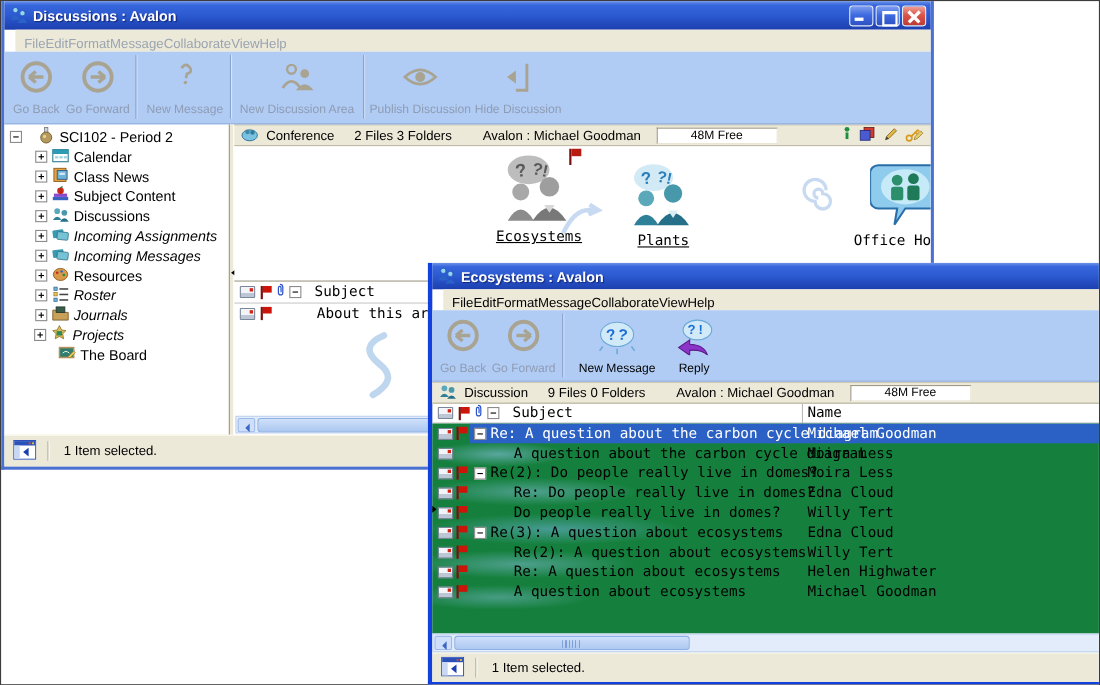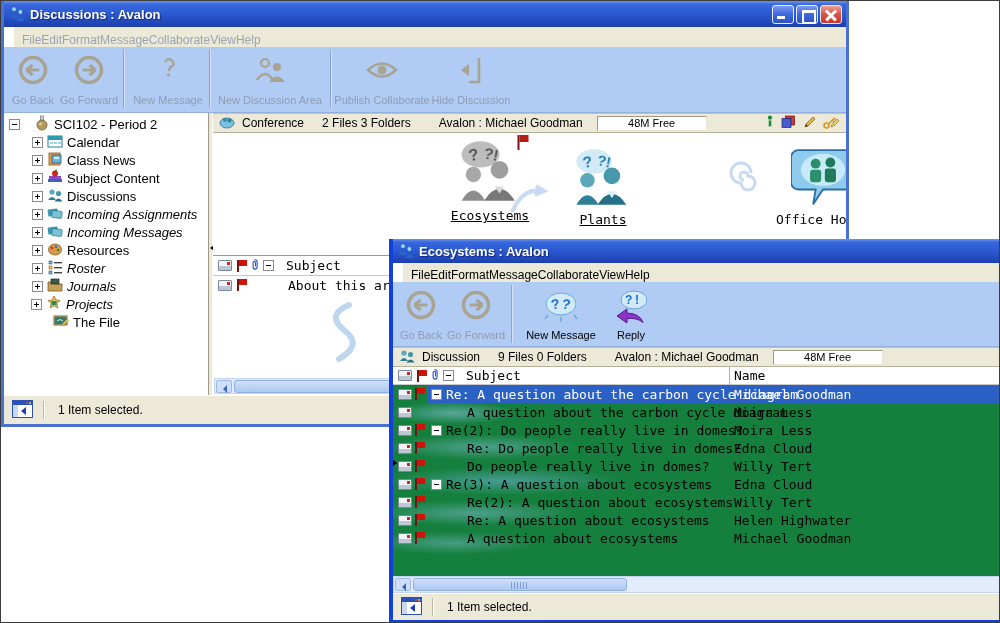--- a/index.html
+++ b/index.html
@@ -188,21 +188,21 @@
               <path d="M16 28 q8 -11 16 0 z" fill="#a9a392"></path>
             </svg></span>
         <span class="lbl">New Discussion Area</span>
       </div>
       <div class="tb-sep" style="left:326px;"></div>
       <div class="tb-btn tb-dim" style="left:331px;width:94px;">
         <span><svg width="36" height="32" viewBox="0 0 36 32">
               <path d="M4 16 q14 -13 28 0 q-14 13 -28 0 z" fill="none" stroke="#a9a392" stroke-width="2.4"></path>
               <circle cx="18" cy="16" r="4.5" fill="#a9a392"></circle>
             </svg></span>
-        <span class="lbl">Publish Collaborate</span>
+        <span class="lbl">Publish Discussion</span>
       </div>
       <div class="tb-btn tb-dim" style="left:426px;width:82px;">
         <span><svg width="32" height="32" viewBox="0 0 32 32">
               <path d="M24 4 v24 h-10" fill="none" stroke="#a9a392" stroke-width="2.6"></path>
               <path d="M14 10 l-8 6 l8 6 z" fill="#a9a392"></path>
             </svg></span>
         <span class="lbl">Hide Discussion</span>
       </div>
     </div>
 
@@ -311,21 +311,21 @@
                 <rect x="5.5" y="6" width="5" height="4" fill="#2e8a5a"></rect>
               </svg></span>
           <span class="tlabel">Projects</span>
         </div>
         <div class="tree-row" style="padding-left:45px;">
           <span class="ticon"><svg width="16" height="16" viewBox="0 0 16 16">
                 <rect x="1" y="3" width="13" height="9" fill="#2e7d6e" stroke="#b8905a" stroke-width="1.4"></rect>
                 <path d="M4 8 q3 -3 6 0" stroke="#e8f4ec" stroke-width=".9" fill="none"></path>
                 <path d="M9 11 l5 -5 l1.5 1.5 l-5 5 z" fill="#e8c85a" stroke="#8a6a1a" stroke-width=".5"></path>
               </svg></span>
-          <span class="tlabel">The File</span>
+          <span class="tlabel">The Board</span>
         </div>
       </div>
 
       <div class="splitter">
         <div class="split-arrow"></div>
       </div>
 
       <div class="rightpane">
         <div class="infobar">
           <span><svg width="16" height="14" viewBox="0 0 16 14">

